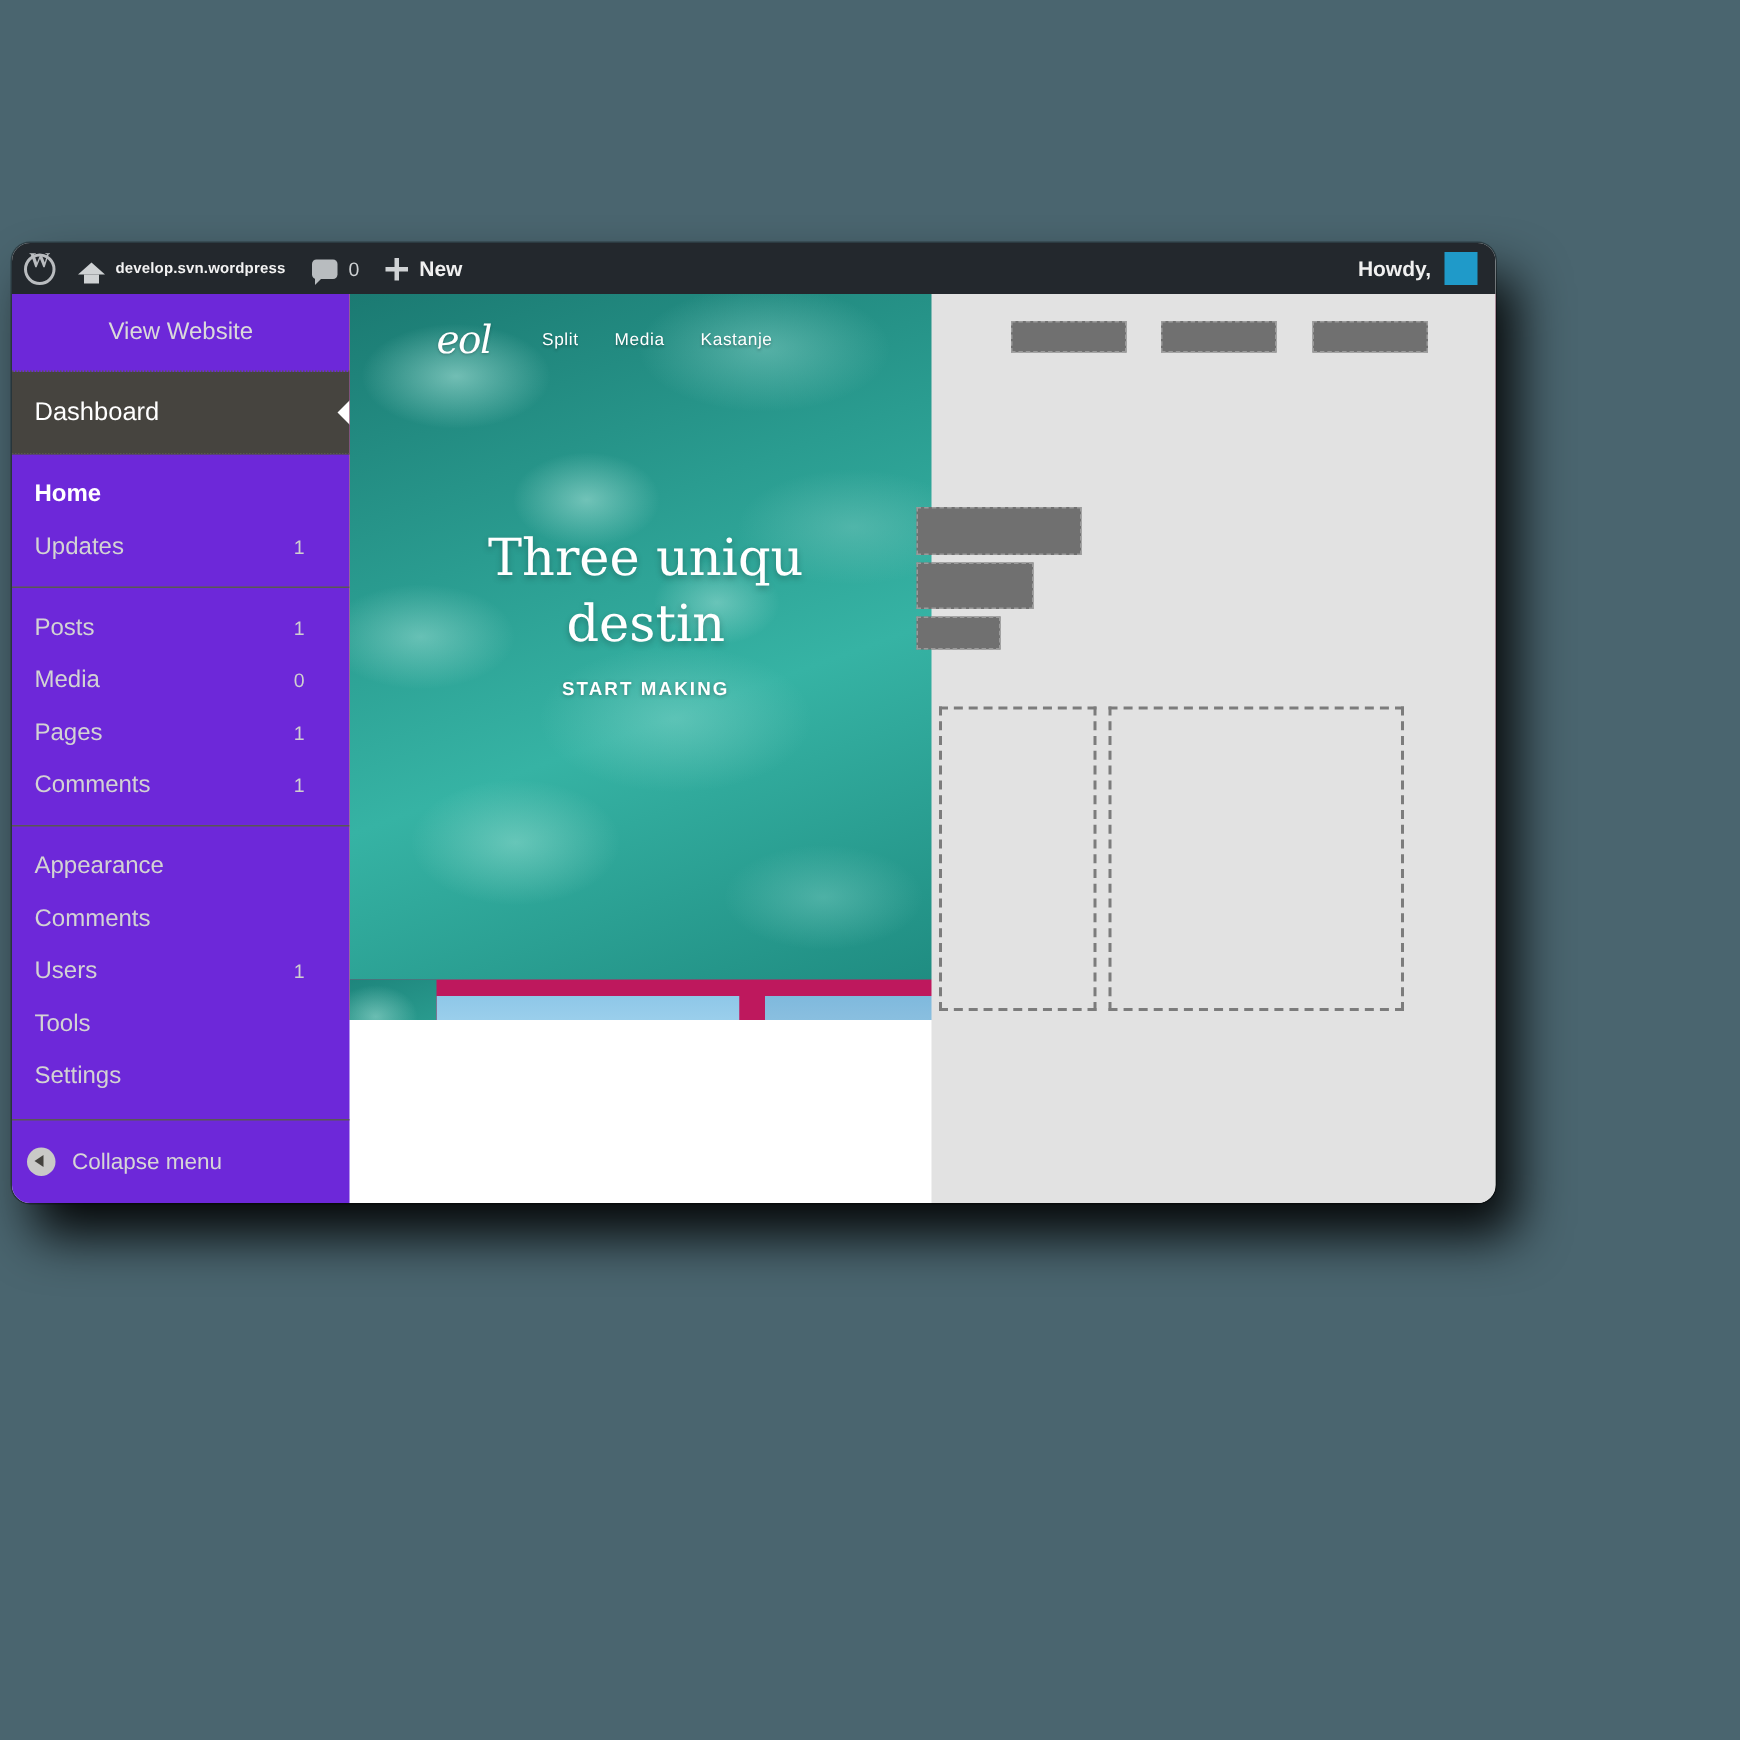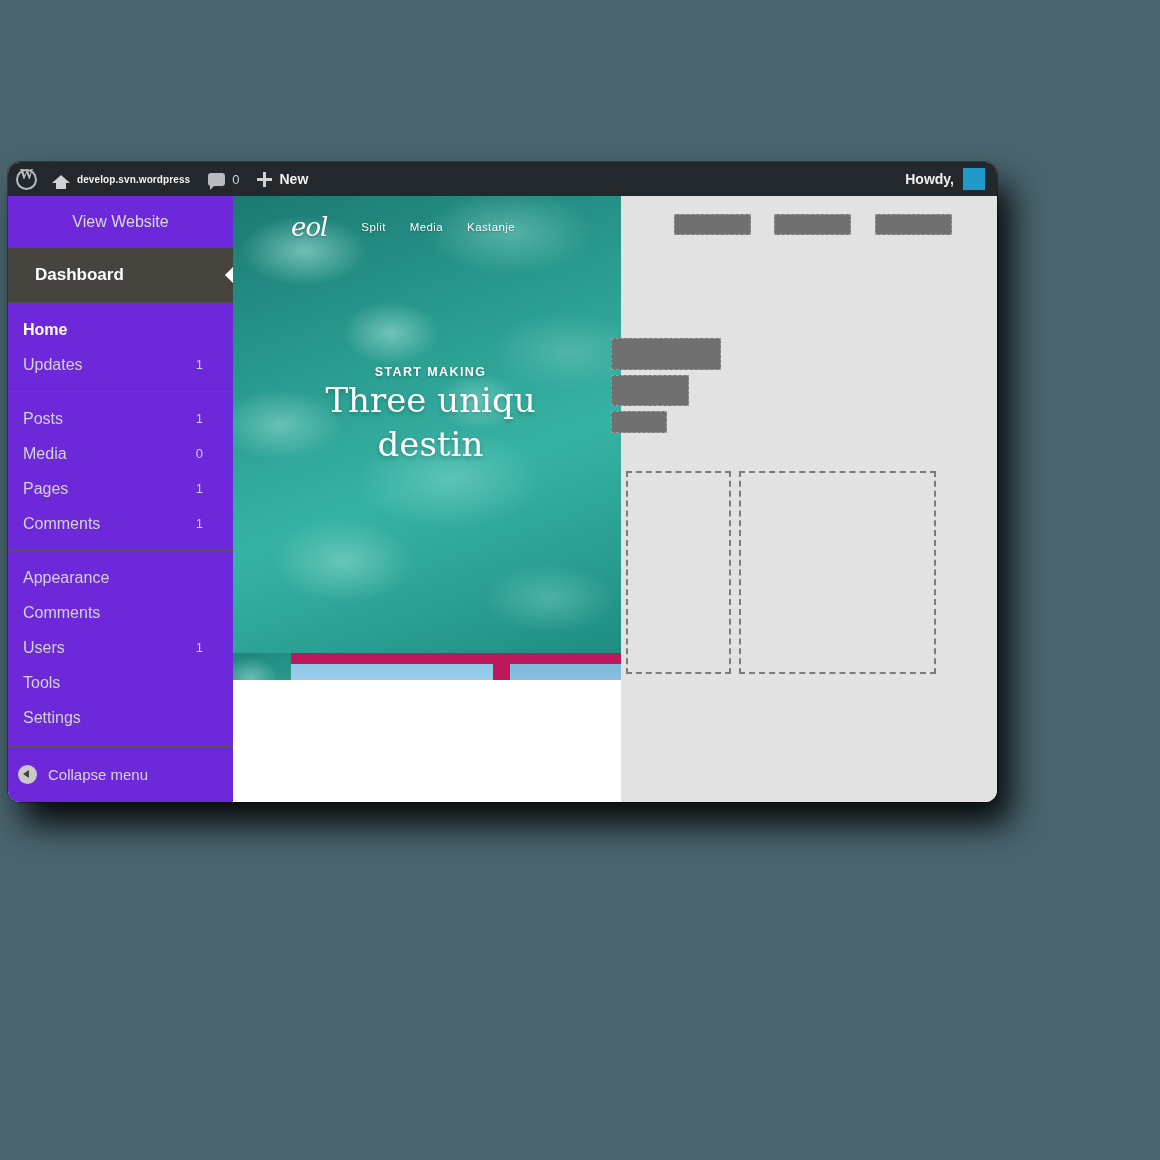--- a/index.html
+++ b/index.html
@@ -98,23 +98,23 @@
     font-size: 15px;
   }
   .sb-view-website {
     height: 52px; display: flex; align-items: center;
     justify-content: center;
     color: #dadada; font-size: 16px;
     border-bottom: 1px dotted #595751;
   }
   .sb-dashboard {
     height: 55px; display: flex; align-items: center;
-    padding-left: 27px;
+    padding-left: 15px;
     background: #46443f; color: #ffffff;
-    font-weight: bold; font-size: 17px;
+    font-weight: normal; font-size: 17px;
     border-bottom: 1px dotted #595751;
     position: relative;
   }
   .sb-dashboard::after {
     content: ""; position: absolute; right: -1px; top: 50%;
     transform: translateY(-50%);
     border-top: 9px solid transparent;
     border-bottom: 9px solid transparent;
     border-right: 9px solid #ffffff;
   }
@@ -363,25 +363,25 @@
     <div id="hero-sliver"></div>
 
     <div id="site-nav">
       <span id="site-logo">eol</span>
       <span class="nav-link">Split</span>
       <span class="nav-link">Media</span>
       <span class="nav-link">Kastanje</span>
     </div>
 
     <div id="hero-copy">
-      <div id="hero-cta">START MAKING</div>
       <div id="hero-title">
         <div>Three uniqu</div>
         <div>destin</div>
       </div>
+      <div id="hero-cta">START MAKING</div>
     </div>
 
     <div id="cards-row">
 
       <div class="dest-card">
         <div class="card-photo split"></div>
 
       </div>
 
       <div class="dest-card">

